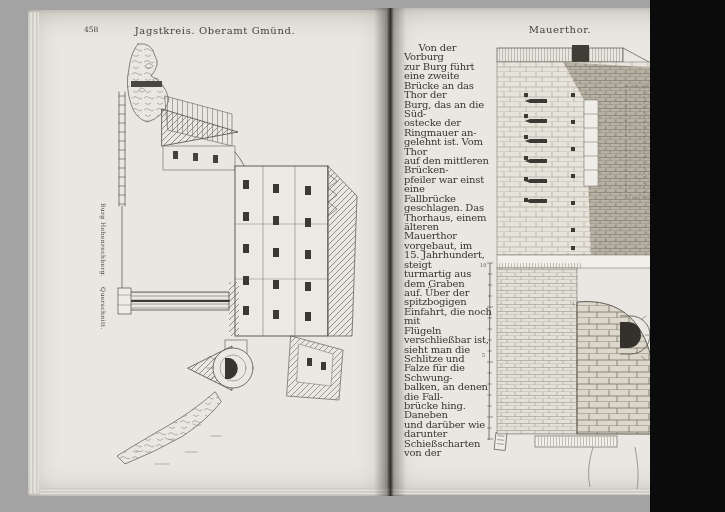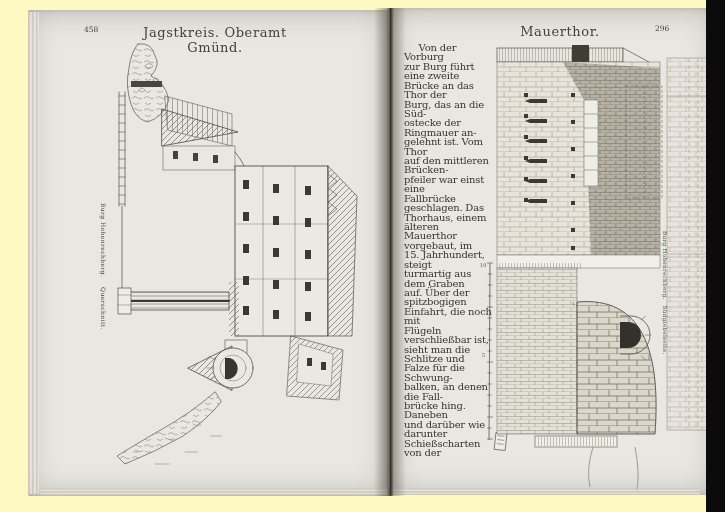--- a/index.html
+++ b/index.html
@@ -1,23 +1,23 @@
 <!DOCTYPE html>
 <html><head>
 <meta charset="utf-8">
 <style>
   html,body{margin:0;padding:0;background:#0b0b0b;}
-  #stage{position:relative;width:706px;height:512px;background:#fef9c3;overflow:hidden;
+  #stage{position:relative;width:650px;height:512px;background:#a3a3a3;overflow:hidden;
          font-family:"DejaVu Serif","Liberation Serif",serif;}
   .abs{position:absolute;}
   .page{background:#e9e7e2;box-shadow:inset 0 0 30px rgba(92,86,74,.38), inset 0 0 4px rgba(92,86,74,.25);}
   .page-edge-left{background:repeating-linear-gradient(90deg,#d8d5cf 0px,#c2bfb8 1px,#e9e7e2 2px,#e9e7e2 4px);}
   .page-edge-bottom{background:repeating-linear-gradient(180deg,#d8d5cf 0px,#c2bfb8 1px,#e9e7e2 2px,#e9e7e2 3px);}
   .gutter{background:linear-gradient(90deg,rgba(0,0,0,0) 0%,rgba(70,64,56,.45) 40%,rgba(25,22,19,.85) 52%,rgba(70,64,56,.35) 62%,rgba(0,0,0,0) 100%);}
-  .hdr{font-size:13px;color:#45423c;letter-spacing:.6px;text-align:center;}
+  .hdr{font-size:10px;color:#45423c;letter-spacing:.6px;text-align:center;}
   .pnum{font-size:7.5px;color:#45423c;}
   .body-col{font-size:10px;line-height:9.42px;color:#39362f;letter-spacing:-0.2px;
             white-space:pre-line;width:90px;overflow:hidden;}
   .vcap{font-size:6px;color:#4c4942;letter-spacing:.4px;white-space:nowrap;
         transform:rotate(90deg);transform-origin:0 0;}
   .rodlbl{font-size:5px;color:#55514a;}
   svg{display:block;}
 </style>
 </head>
 <body>

